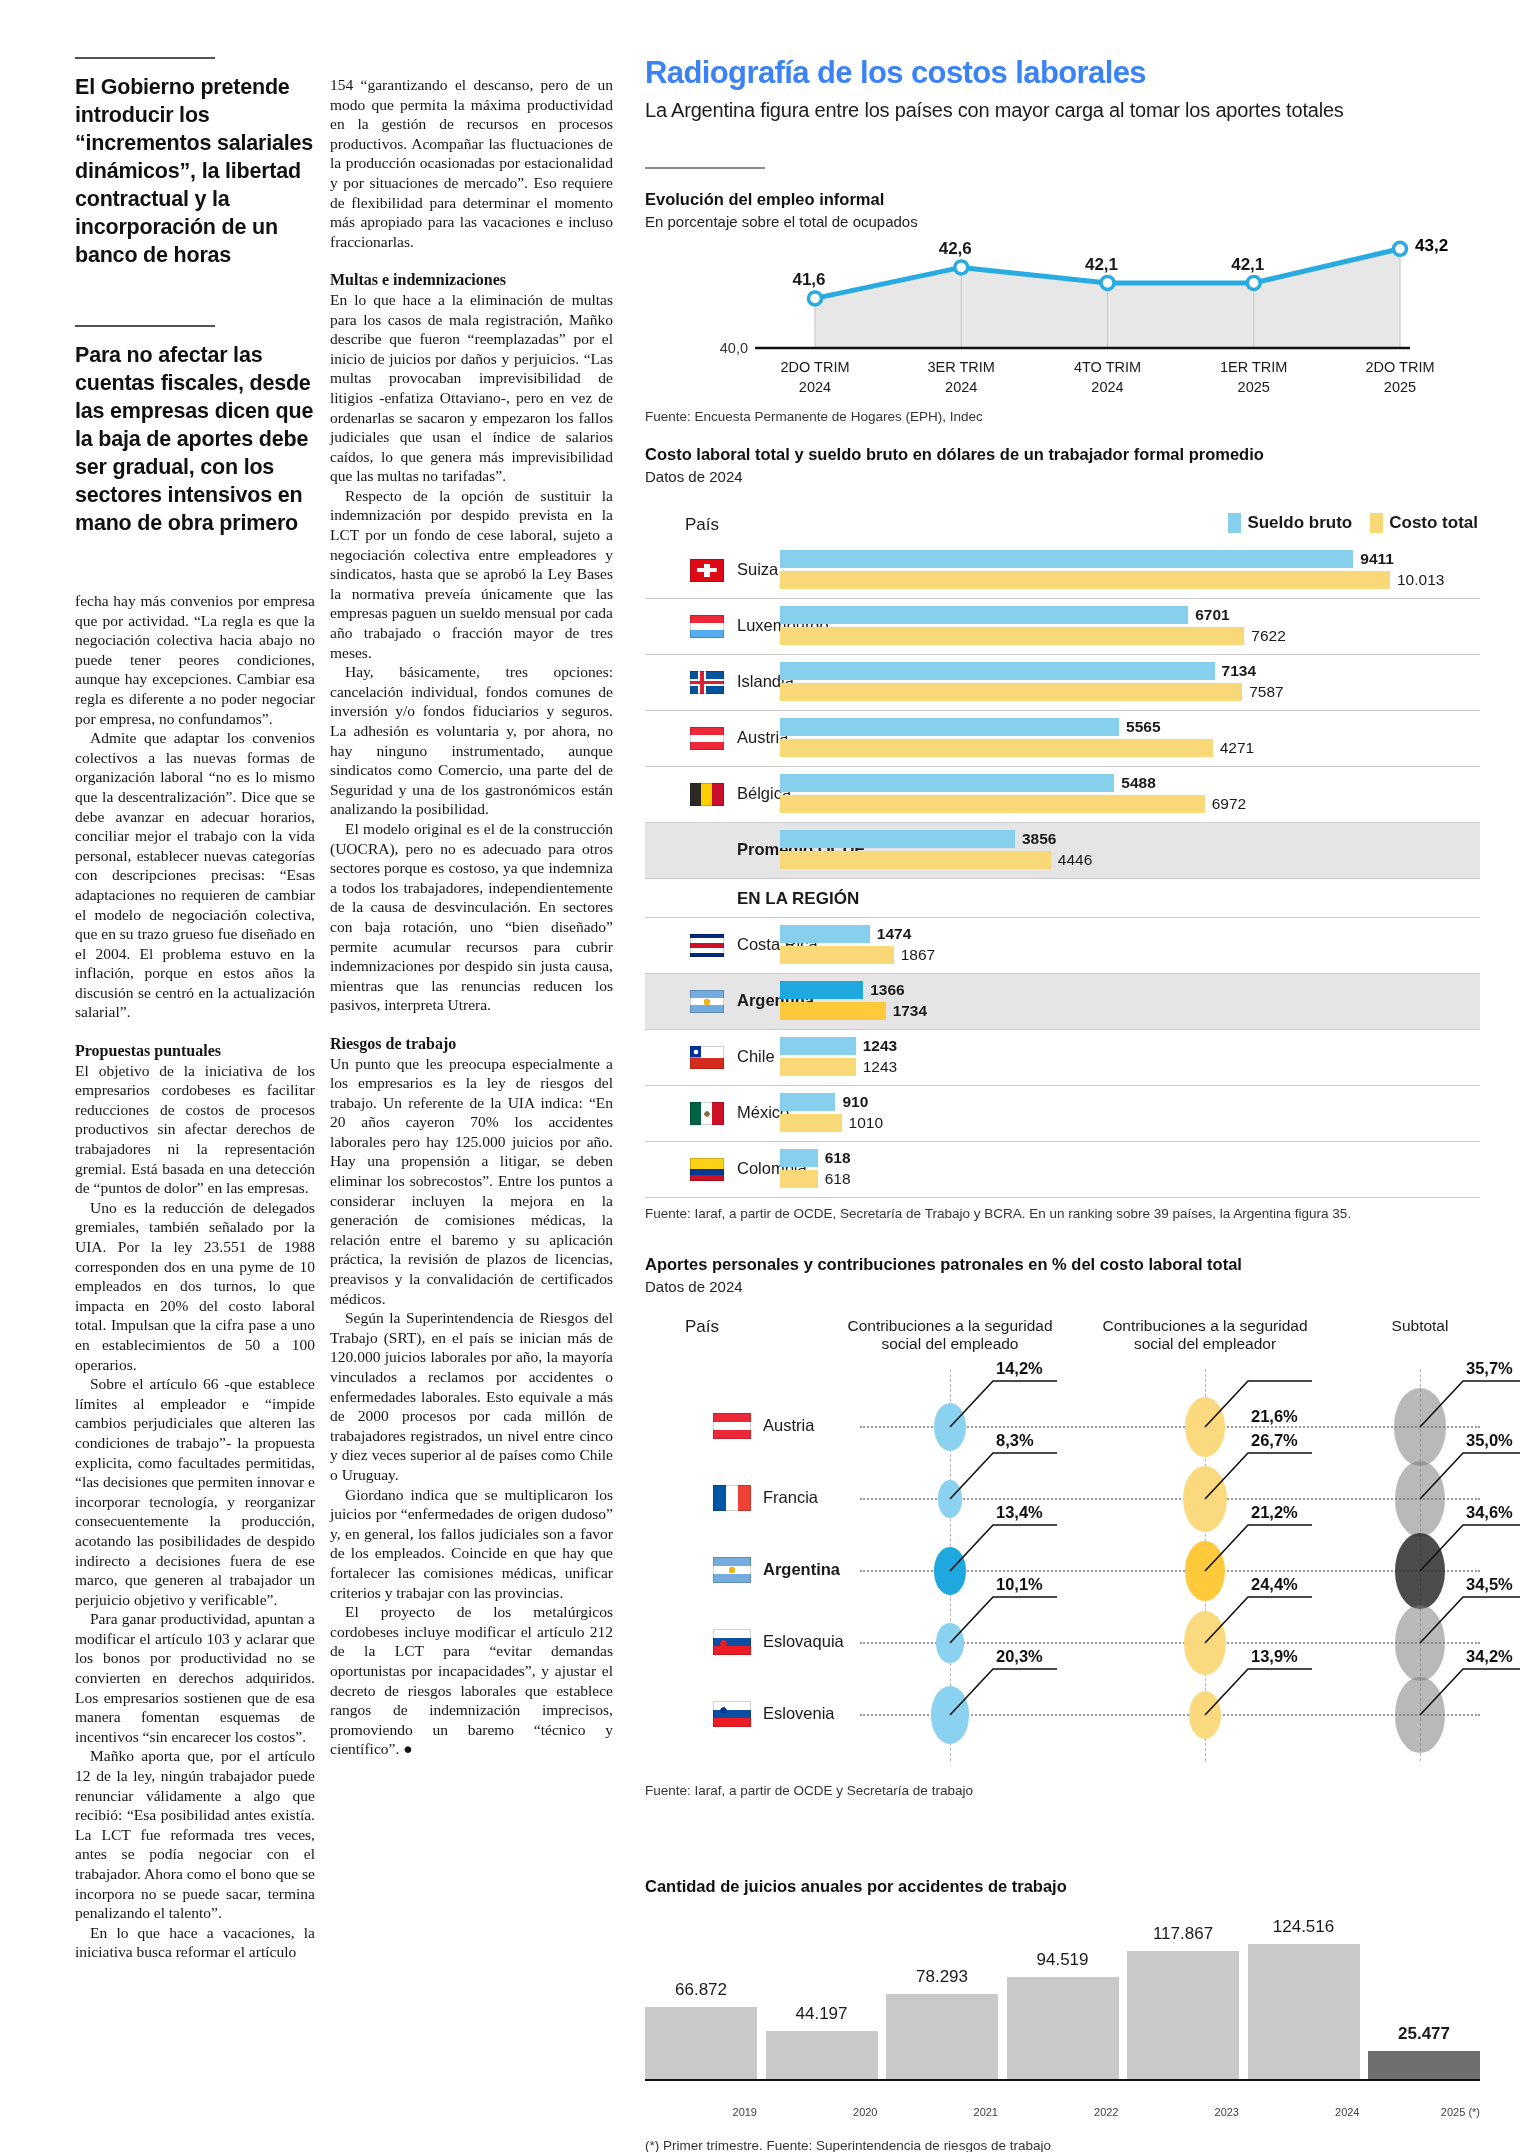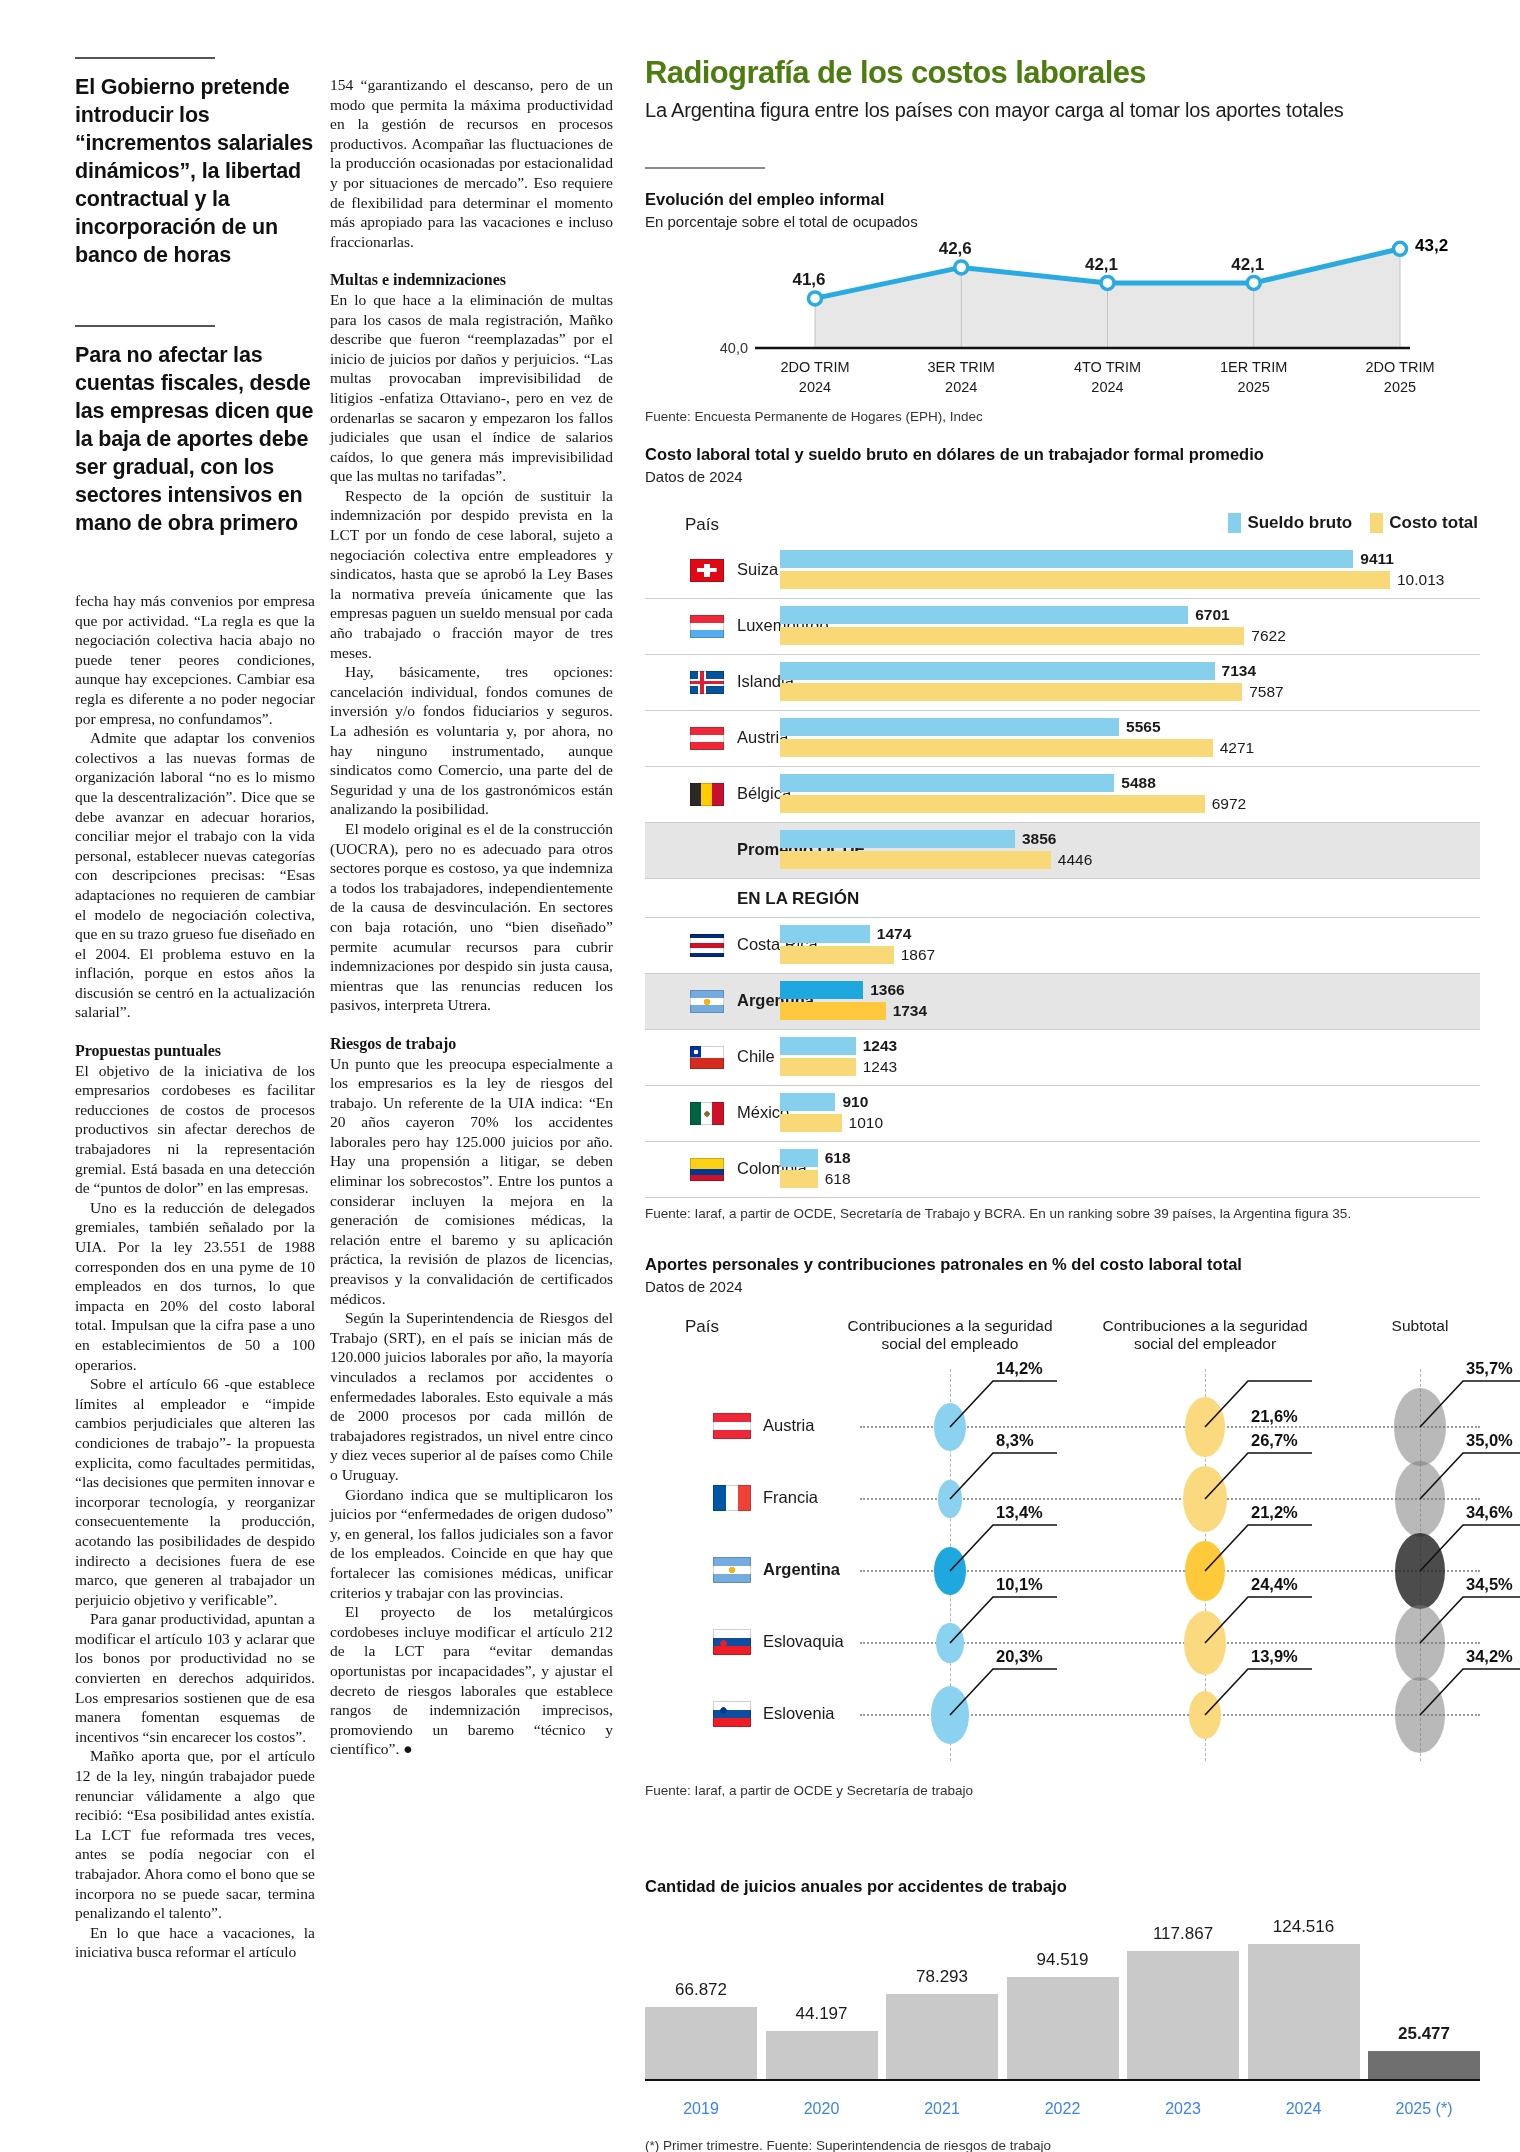--- a/index.html
+++ b/index.html
@@ -14,21 +14,21 @@
   .bodytext{font-family:"Liberation Serif","DejaVu Serif",serif;font-size:15.5px;
             line-height:19.6px;text-align:justify;color:#151515;}
   .col1 .bodytext{margin-top:54px;}
   .col2{position:absolute;left:330px;top:75px;width:283px;}
   .bodytext p{margin:0;}
   .bodytext p.ind{text-indent:15px;}
   .bodytext h4{font-family:"Liberation Serif","DejaVu Serif",serif;font-size:16px;margin:19px 0 0 0;}
   
   .info{position:absolute;left:645px;top:55px;width:835px;}
   .info h1{position:absolute;top:0;left:0;margin:0;font-size:31px;font-weight:800;
-           letter-spacing:-0.6px;color:#4d7c0f;text-align:center;}
+           letter-spacing:-0.6px;color:#3b82f6;text-align:center;}
   .deck{position:absolute;top:44px;left:0;margin:0;font-size:20px;letter-spacing:-0.2px;color:#1c1c1c;}
   .deck-rule{position:absolute;top:112px;left:0;width:120px;height:2px;background:#8a8a8a;}
   .chart{position:absolute;left:0;width:835px;}
   .chart h3{margin:0;font-size:16.5px;font-weight:bold;color:#111;}
   .chart .csub{margin:4px 0 0 0;font-size:15px;color:#222;}
   .source{margin:0;font-size:13.5px;color:#333;}
   
   .c1{top:135px;}
   .c1 svg{display:block;margin-top:6px;}
   .c1 .source{margin-top:8px;}
@@ -68,21 +68,21 @@
   .brow-name{position:absolute;font-size:16.5px;}
   .brow-name.bold{font-weight:bold;}
   .c3 .source{position:absolute;top:528px;left:0;}
   
   .c4{top:1822px;}
   .jfield{position:relative;margin-top:30px;height:210px;}
   .jbar{position:absolute;bottom:57px;}
   .jlab{position:absolute;font-size:17px;text-align:center;}
   .jlab.b{font-weight:bold;}
   .jbase{position:absolute;left:0;right:0;bottom:55px;height:2.5px;background:#111;}
-  .jyear{position:absolute;bottom:18px;font-size:16px;text-align:center;color:#3b82f6;}
+  .jyear{position:absolute;bottom:18px;font-size:11px;text-align:right;color:#404040;}
   .c4 .source{margin-top:2px;}
   
   .flag-suiza{background-color:#E00A17;background-image:linear-gradient(#fff,#fff),linear-gradient(#fff,#fff);
     background-size:58% 18%,18% 58%;background-position:center center,center center;}
   .flag-luxemburgo{background-image:linear-gradient(to bottom,#ED2939 33%,#fff 33% 66%,#55ACEE 66%);}
   .flag-islandia{background-color:#02529C;background-image:
     linear-gradient(to bottom,transparent 42%,#DC1E35 42% 58%,transparent 58%),
     linear-gradient(to right,transparent 30%,#DC1E35 30% 42%,transparent 42%),
     linear-gradient(to bottom,transparent 34%,#fff 34% 66%,transparent 66%),
     linear-gradient(to right,transparent 24%,#fff 24% 48%,transparent 48%);}

